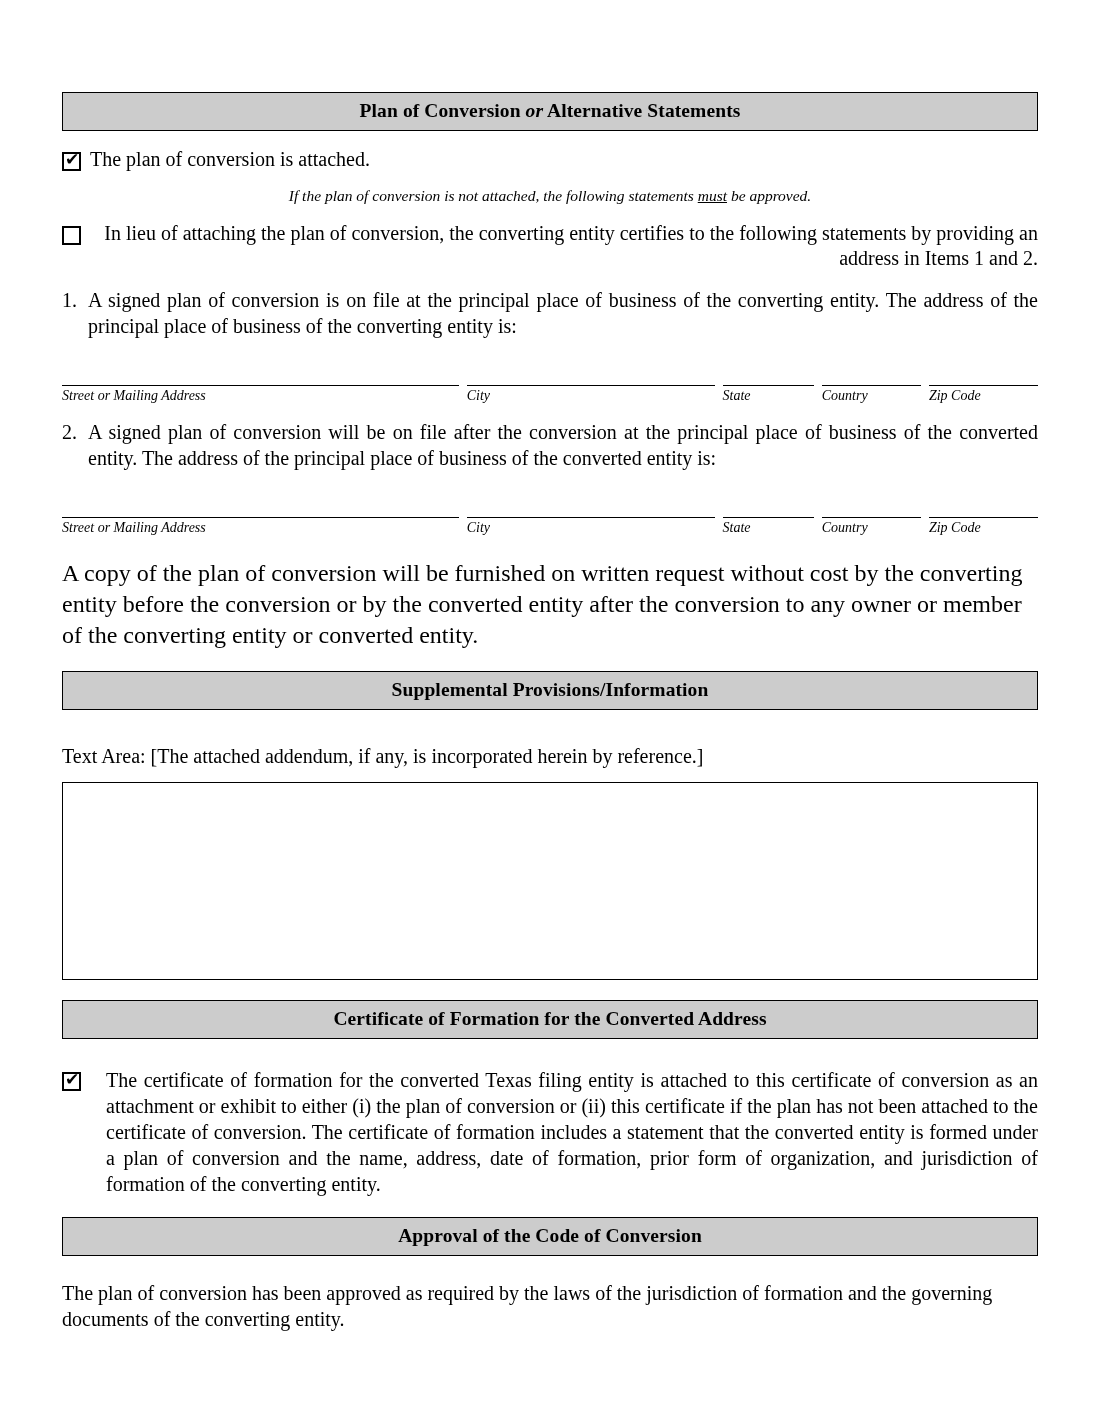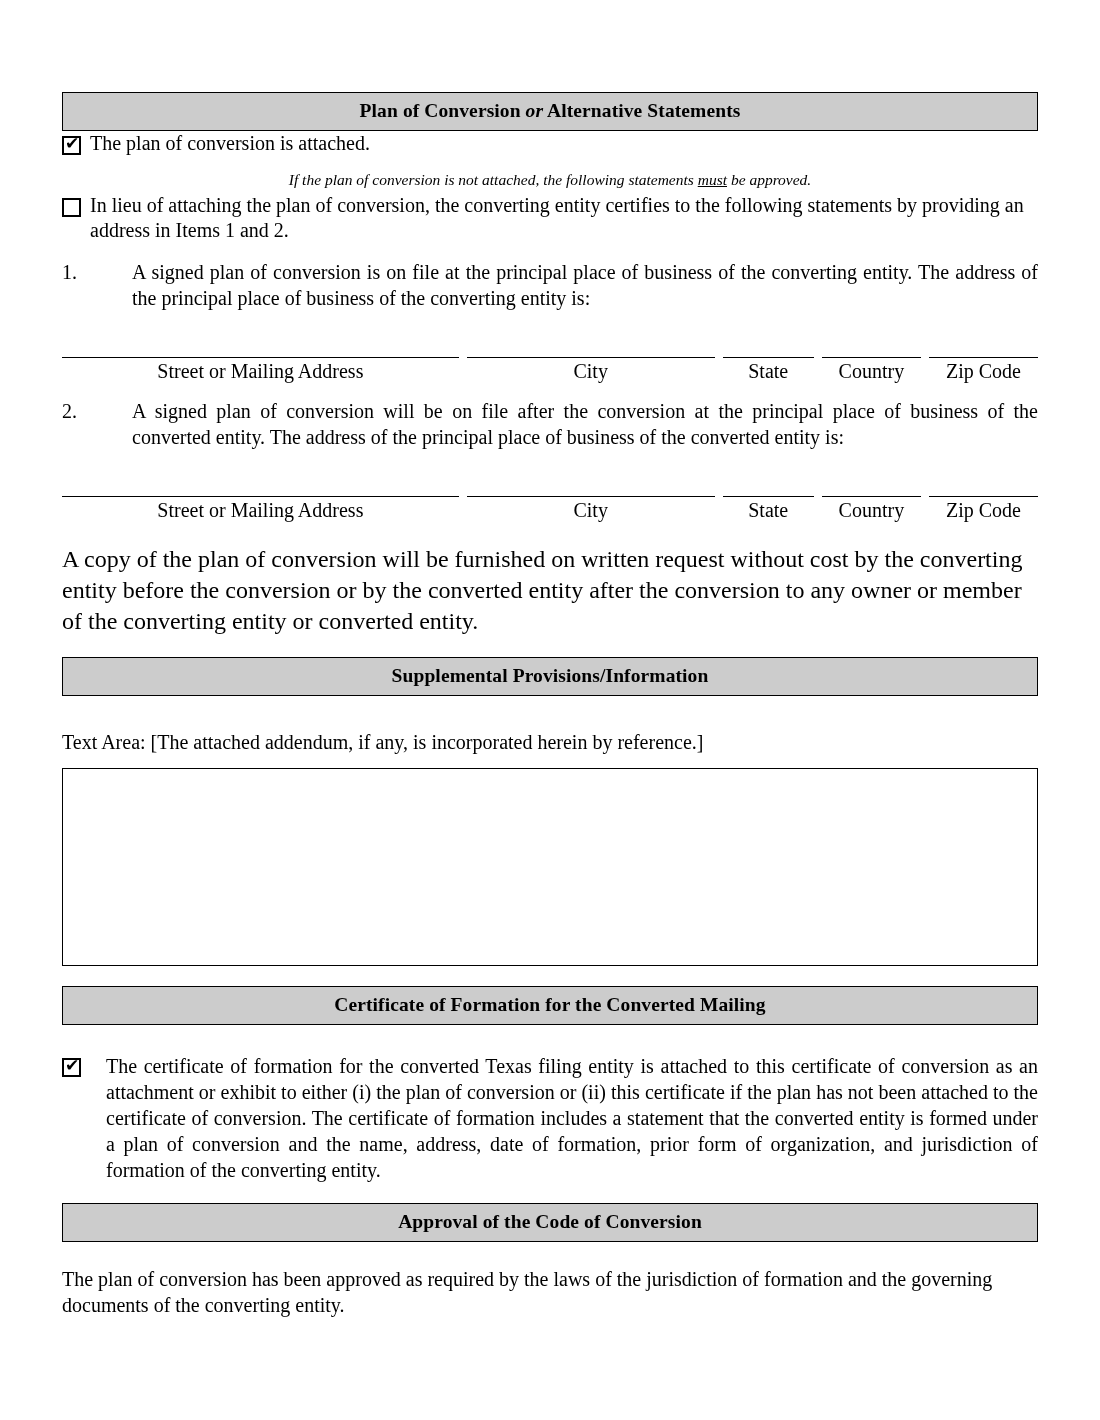--- a/index.html
+++ b/index.html
@@ -31,20 +31,22 @@
     padding: 7px 0 8px 0;
     letter-spacing: 0.1px;
   }
   .section-header em {
     font-style: italic;
     font-weight: bold;
   }
   .row-check {
     display: flex;
     align-items: flex-start;
+    margin-top: 16px;
+    text-align: right;
   }
   .checkbox {
     width: 19px;
     height: 19px;
     border: 2px solid #000000;
     background: #ffffff;
     box-sizing: border-box;
     margin-right: 9px;
     margin-top: 5px;
     flex: 0 0 auto;
@@ -79,36 +81,35 @@
     font-size: 20px;
     line-height: 1.3;
   }
   .numbered .num {
     width: 26px;
     flex: 0 0 auto;
   }
   .numbered .txt {
     flex: 1 1 auto;
     text-align: justify;
-    margin-left: 44px;
   }
   .addr-lines {
     display: flex;
     align-items: flex-end;
     margin-top: 26px;
   }
   .addr-field {
     border-bottom: 1.5px solid #000000;
     height: 20px;
   }
   .addr-labels {
     display: flex;
-    font-size: 20px;
+    font-style: italic;
+    font-size: 14px;
     margin-top: 2px;
-    text-align: center;
   }
   .f-street { width: 400px; }
   .f-gap    { width: 8px; }
   .f-city   { width: 250px; }
   .f-state  { width: 92px; }
   .f-country{ width: 100px; }
   .f-zip    { width: 110px; }
 
   .copy-para {
     font-size: 24px;
@@ -227,21 +228,21 @@
 
   <div class="spacer-20"></div>
 
   <div class="section-header">Supplemental Provisions/Information</div>
 
   <div class="textarea-label">Text Area: [The attached addendum, if any, is incorporated herein by reference.]</div>
   <div class="textarea-box"></div>
 
   <div class="spacer-20"></div>
 
-  <div class="section-header">Certificate of Formation for the Converted Mailing</div>
+  <div class="section-header">Certificate of Formation for the Converted Address</div>
 
   <div class="cert-block">
     <div class="checkbox checked"></div>
     <div class="txt">The certificate of formation for the converted Texas filing entity is attached to this certificate of conversion as an attachment or exhibit to either (i) the plan of conversion or (ii) this certificate if the plan has not been attached to the certificate of conversion. The certificate of formation includes a statement that the converted entity is formed under a plan of conversion and the name, address, date of formation, prior form of organization, and jurisdiction of formation of the converting entity.</div>
   </div>
 
   <div class="spacer-20"></div>
 
   <div class="section-header">Approval of the Code of Conversion</div>
 

